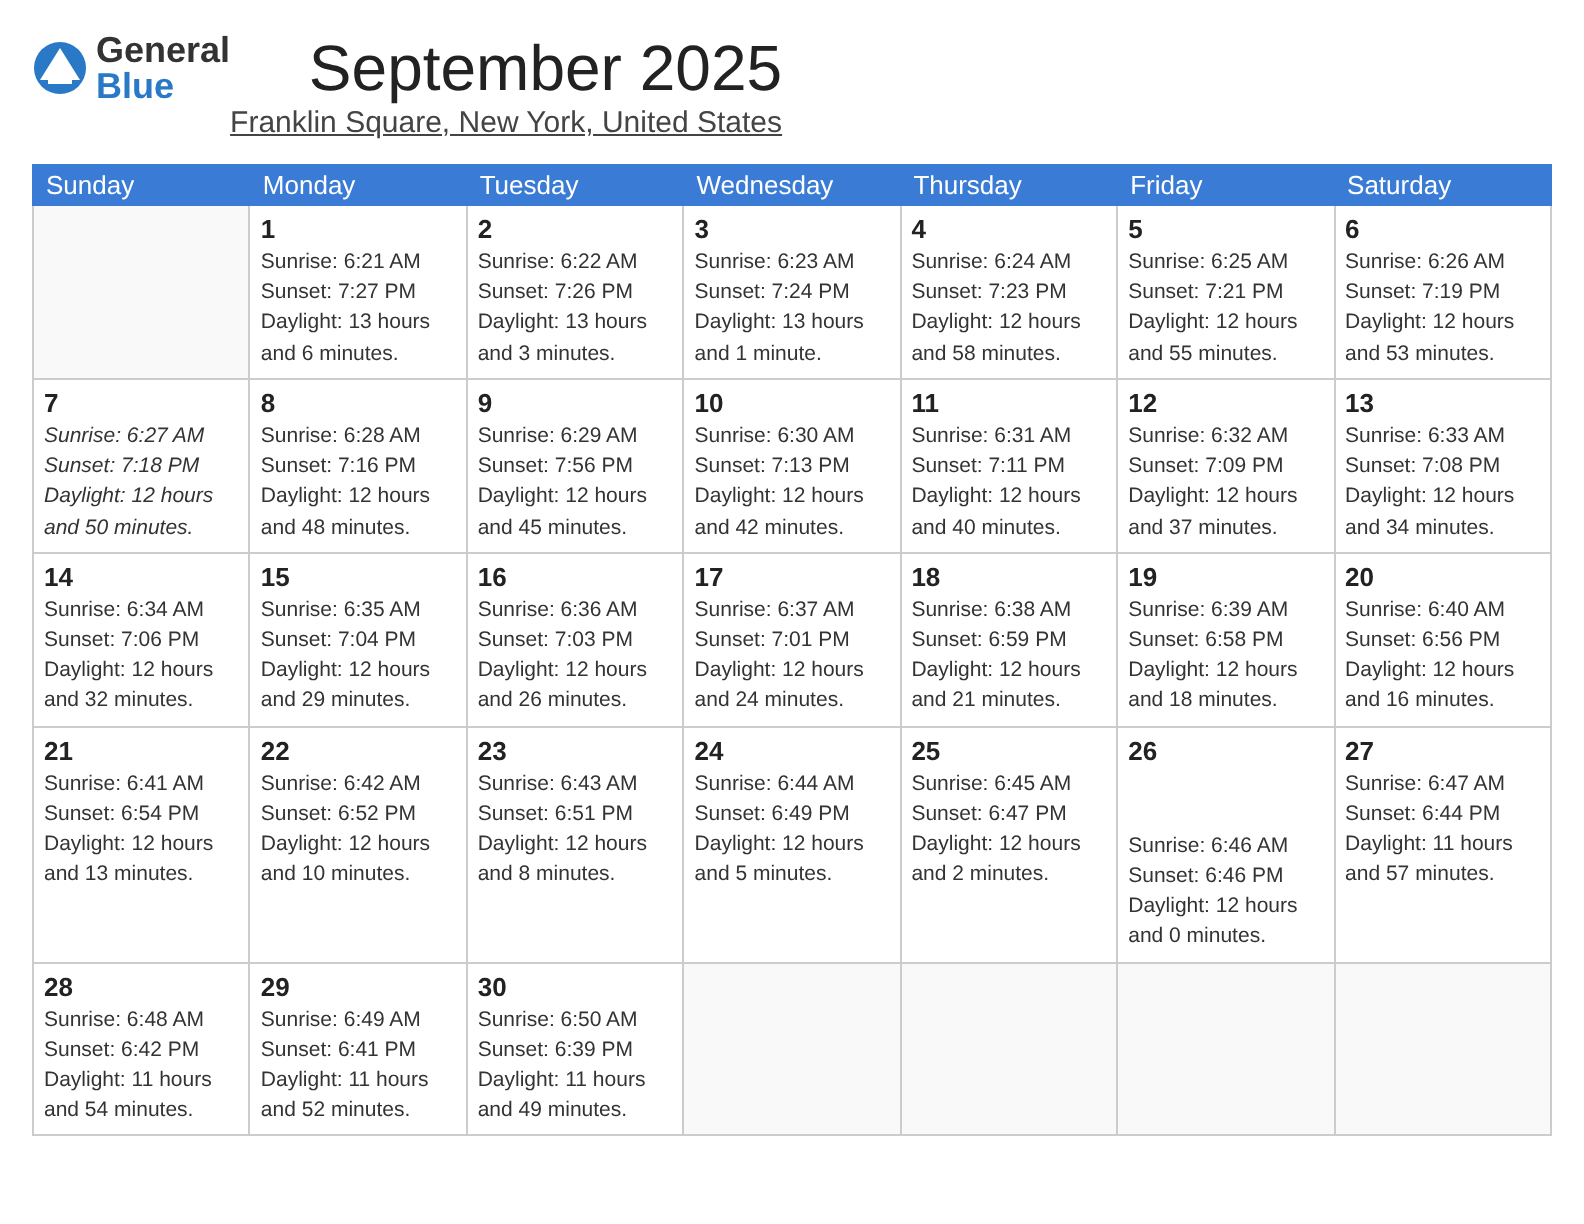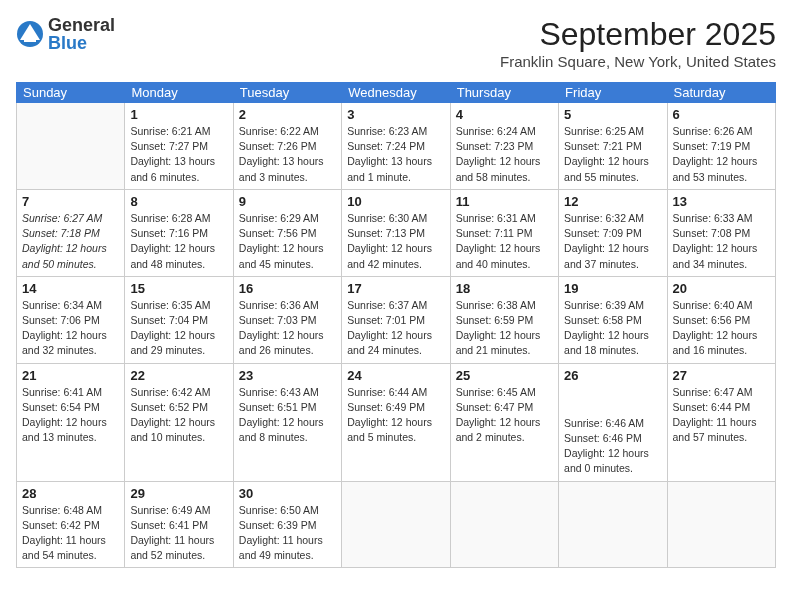--- a/index.html
+++ b/index.html
@@ -5,21 +5,20 @@
     * { box-sizing: border-box; margin: 0; padding: 0; }
     body {
       font-family: Arial, sans-serif;
       background: #fff;
       width: 792px;
       min-height: 612px;
       padding: 16px;
     }
     .header {
       display: flex;
-      justify-content: space-between;
       align-items: flex-start;
       margin-bottom: 12px;
     }
     .logo {
       display: flex;
       align-items: center;
     }
     .logo-text {
       display: flex;
       flex-direction: column;
@@ -44,20 +43,21 @@
       text-align: right;
     }
     .month-title {
       font-size: 32px;
       font-weight: normal;
       color: #222;
     }
     .location {
       font-size: 15px;
       color: #444;
+      text-decoration: underline;
     }
     .calendar {
       width: 100%;
       border-collapse: collapse;
       font-size: 11px;
     }
     .calendar th {
       background: #3a7bd5;
       color: #fff;
       padding: 2px 6px;

